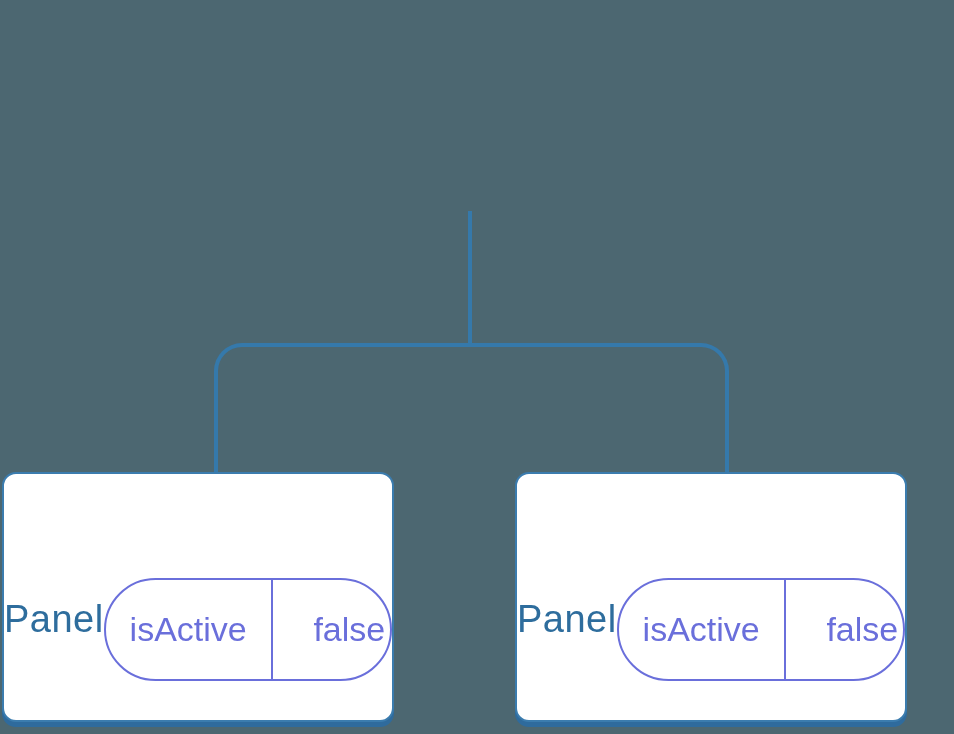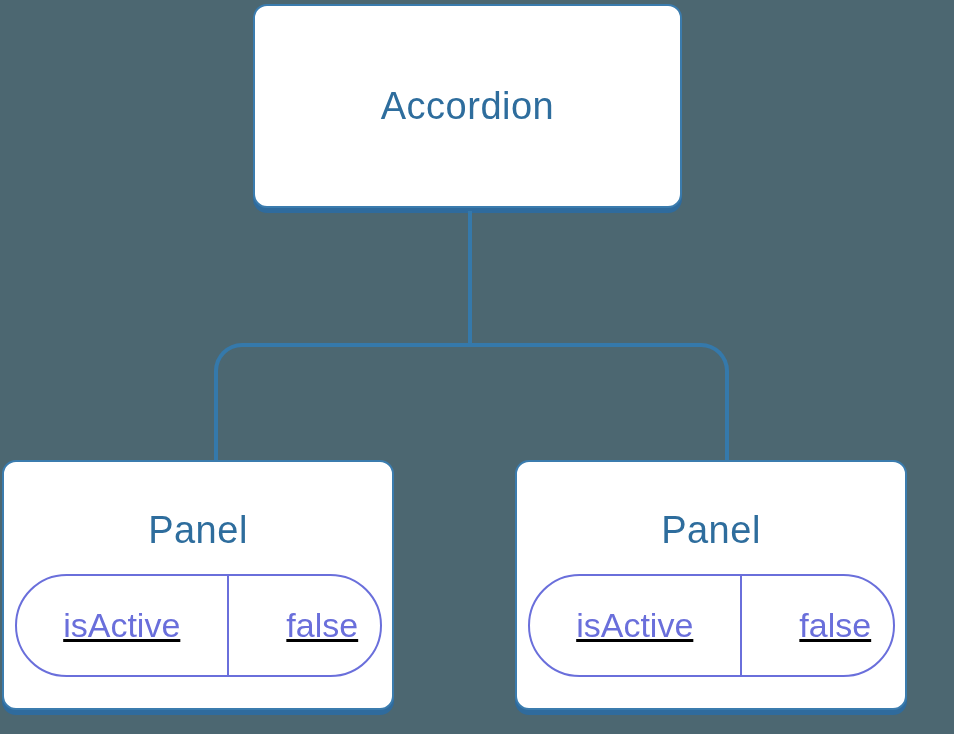--- a/index.html
+++ b/index.html
@@ -37,22 +37,22 @@
   }
   .node-label {
     color: var(--node-label-text);
     font-size: 38px;
     line-height: 48px;
     letter-spacing: 0.5px;
     white-space: nowrap;
   }
   .node-panel {
     width: 392px; height: 250px;
-    top: 460px;
-    display: flex; flex-direction: column; align-items: center;
+    top: 472px;
+    display: flex; flex-direction: row; align-items: center;
     padding-top: 44px;
   }
   .node-panel-left  { left: 2px; }
   .node-panel-right { left: 515px; }
   .node-panel .node-label { height: 48px; }
   
   .connector-stem {
     position: absolute;
     left: 468px; top: 211px;
     width: 4px; height: 136px;
@@ -72,39 +72,35 @@
   
   .state-pill {
     margin-top: 20px;
     width: 367px; height: 103px;
     border: 2px solid var(--state-pill);
     border-radius: 999px;
     display: flex;
     align-items: stretch;
     background: var(--node-fill);
     overflow: hidden;
-    text-decoration: underline;
   }
   .pill-key, .pill-value {
     display: flex; align-items: center; justify-content: center;
     color: var(--state-pill);
     font-size: 34px;
     white-space: nowrap;
   }
   .pill-key { width: 58%; }
   .pill-value { flex: 1; border-left: 2px solid var(--state-pill); padding-left: 36px; }
 </style>
 </head>
 <body>
 
 <div class="stage">
 
-  <div class="node node-root">
-    <span class="node-label">Accordion</span>
-  </div>
 
   <div class="connector-stem"></div>
   <div class="connector-rail"></div>
 
   <div class="node node-panel node-panel-left">
     <span class="node-label">Panel</span>
     <div class="state-pill">
       <span class="pill-key">isActive</span>
       <span class="pill-value">false</span>
     </div>

